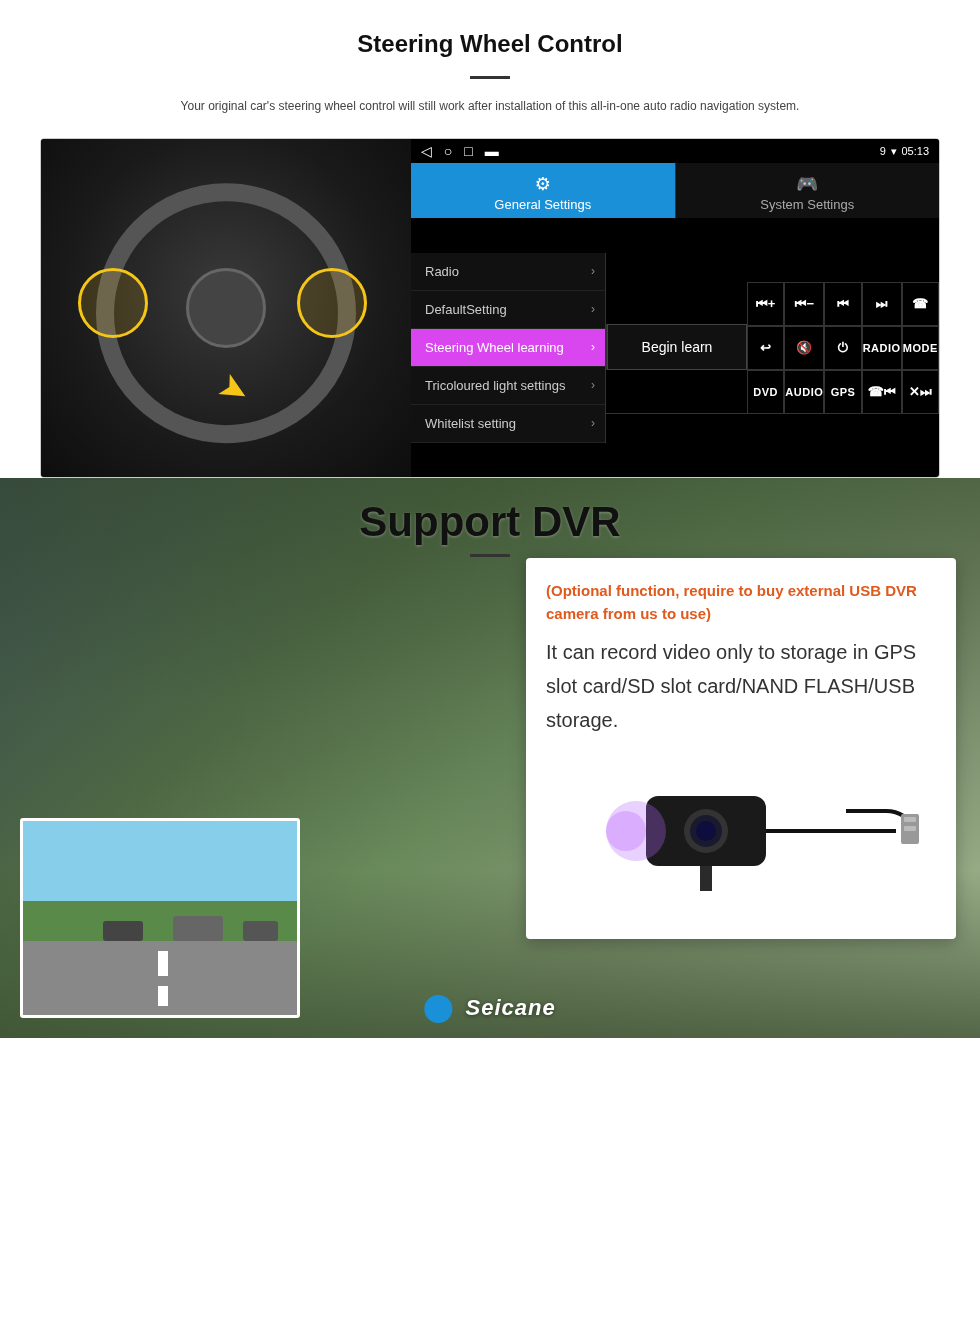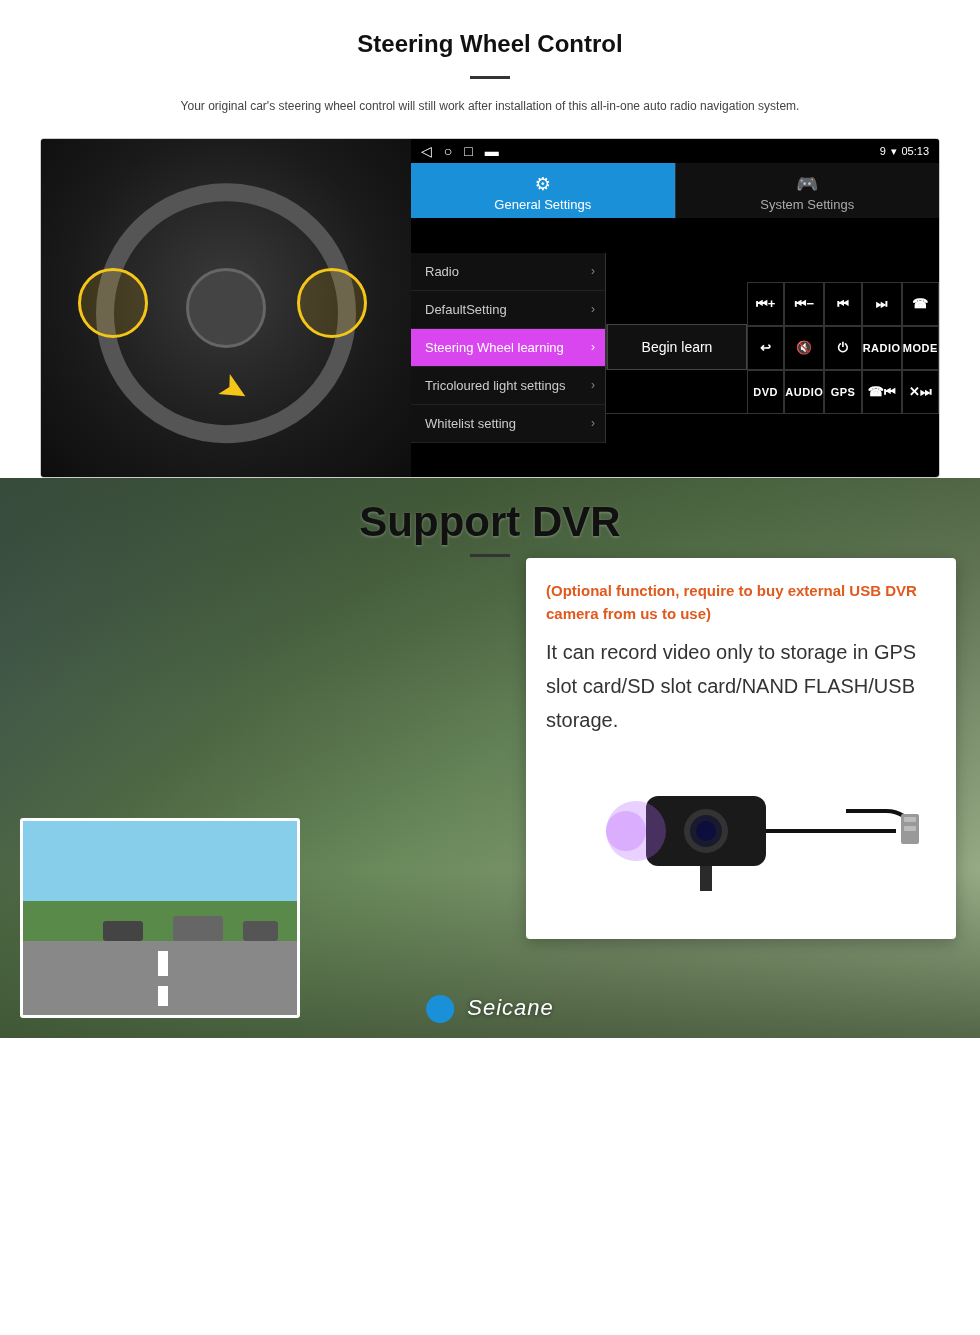--- a/index.html
+++ b/index.html
@@ -364,21 +364,21 @@
     }
 
     
     .seicane-watermark {
       position: absolute;
       bottom: 15px;
       left: 50%;
       transform: translateX(-50%);
       font-size: 22px;
       font-style: italic;
-      font-weight: normal;
+      font-weight: bold;
       color: #fff;
       text-shadow: 0 1px 4px rgba(0,0,0,0.5);
       z-index: 3;
       letter-spacing: 1px;
     }
     .seicane-watermark::before {
       content: '';
       display: inline-block;
       width: 28px;
       height: 28px;

